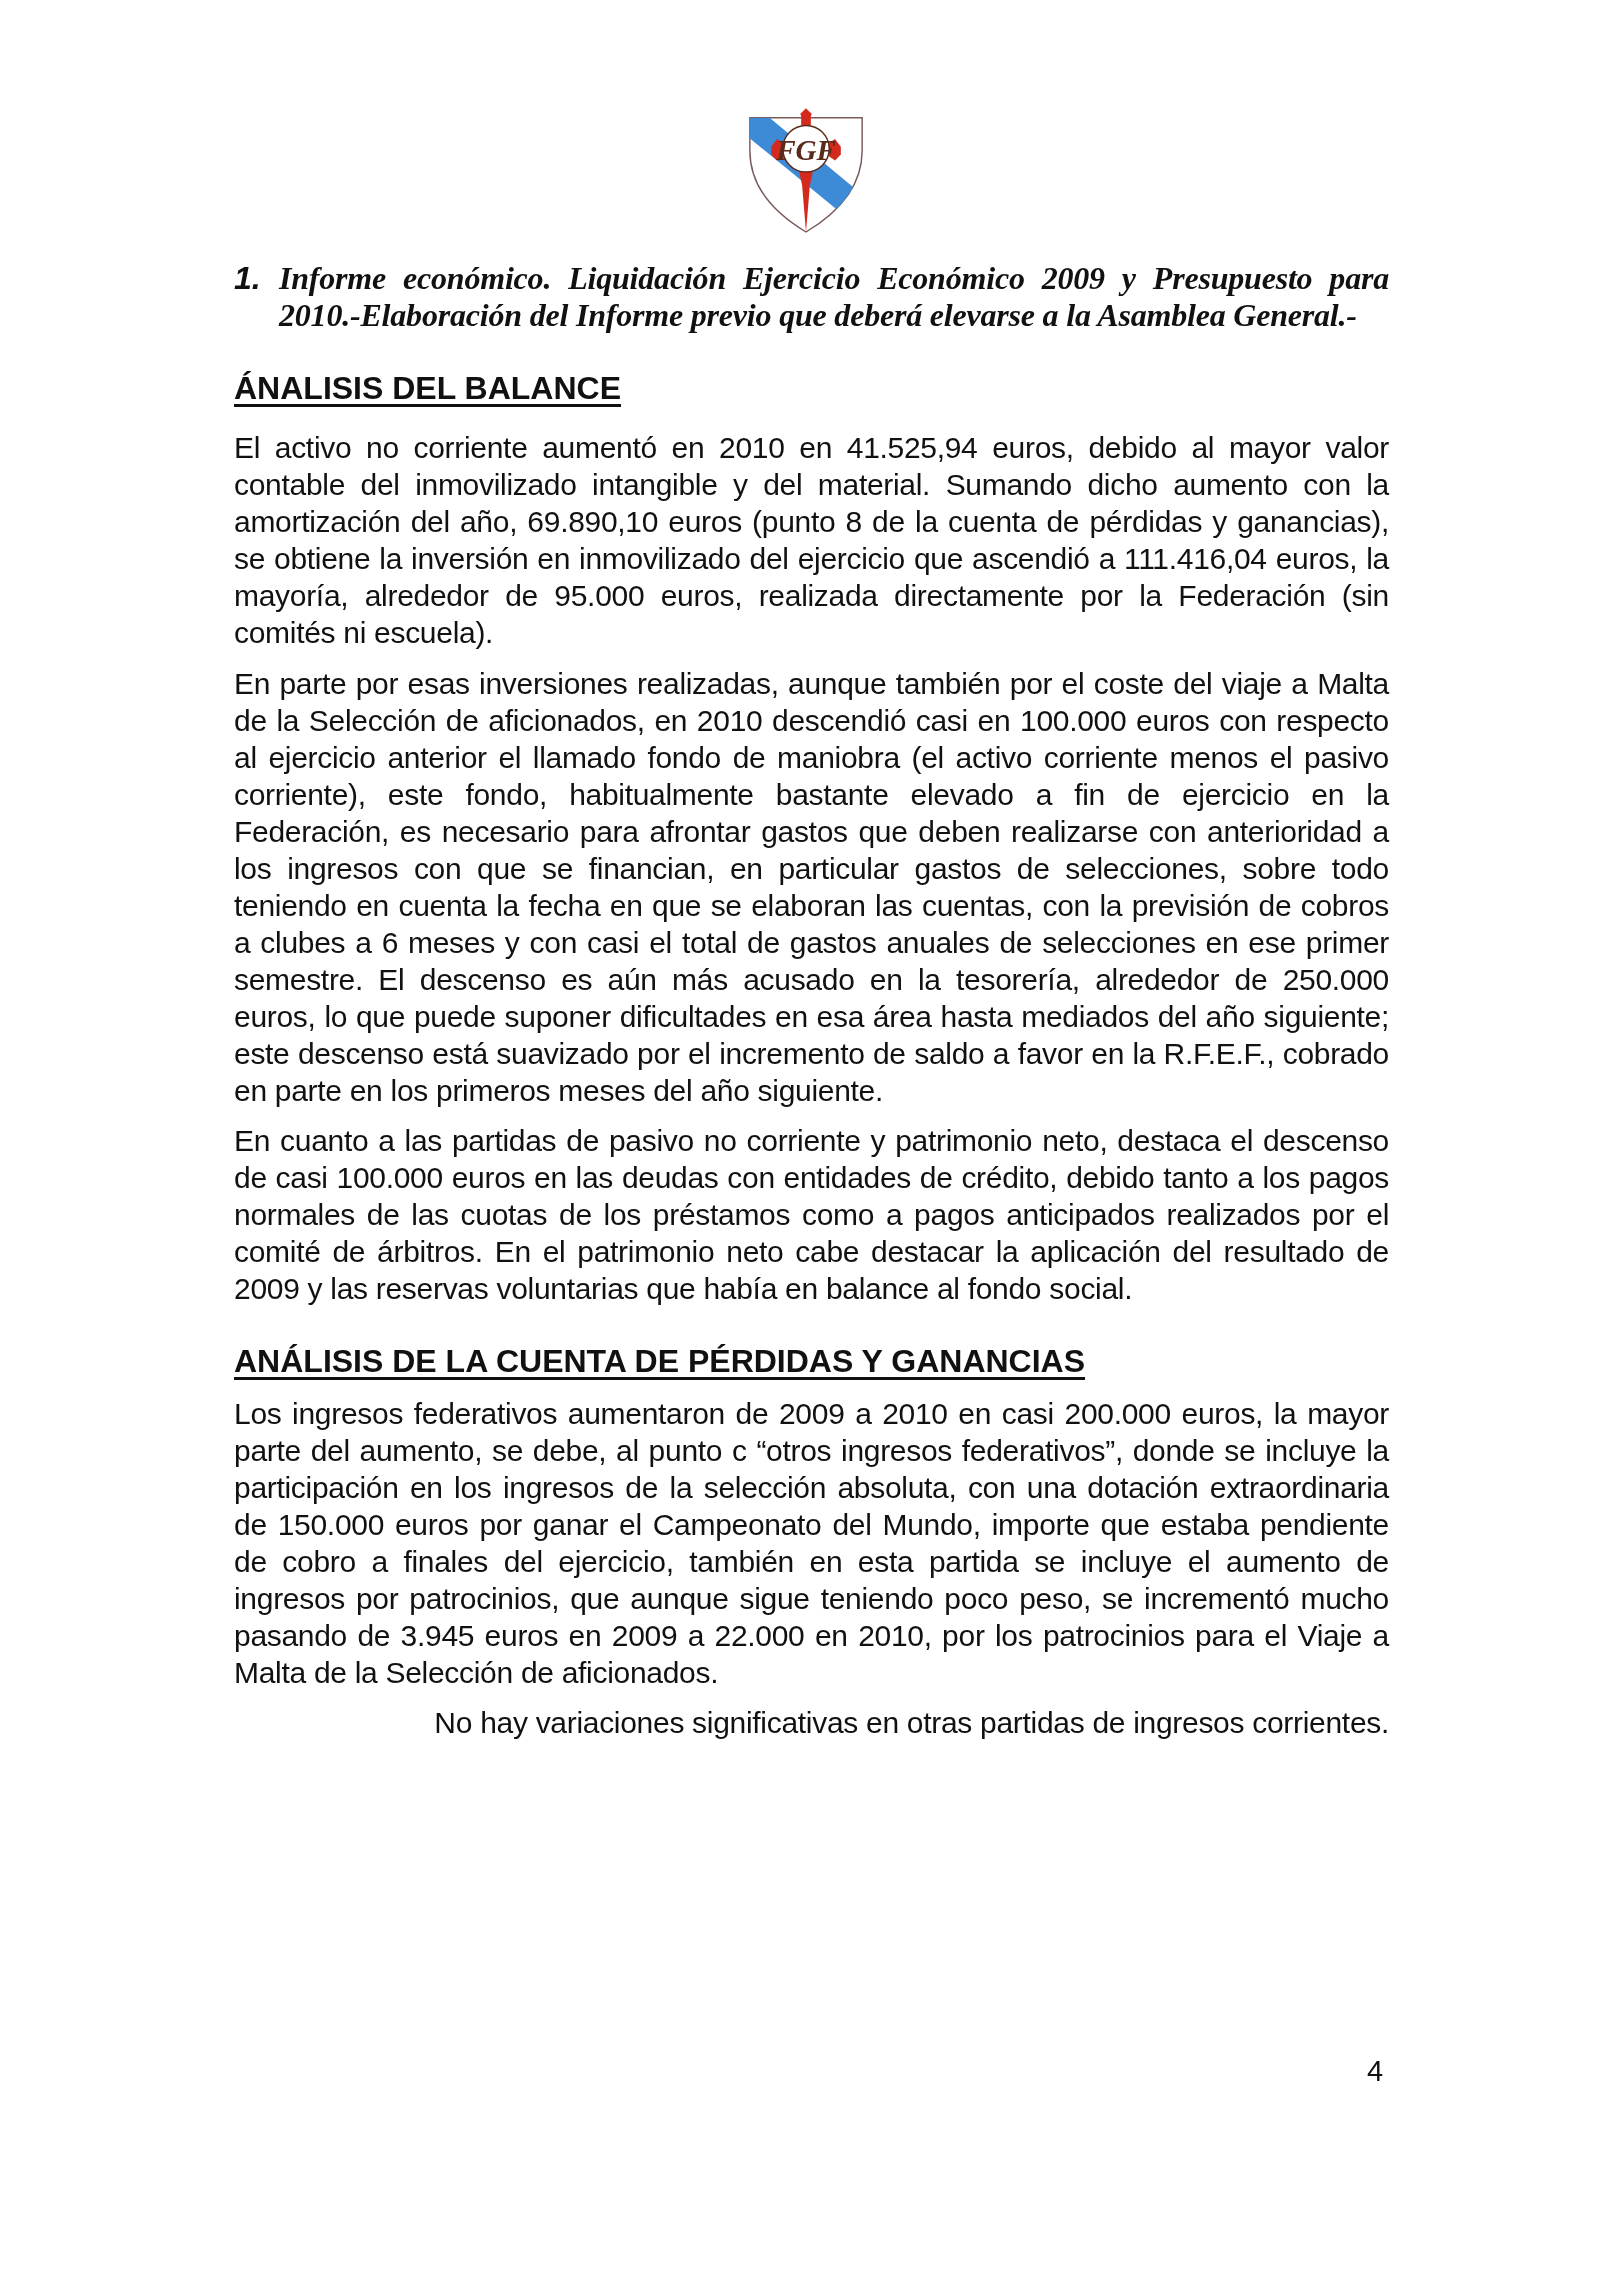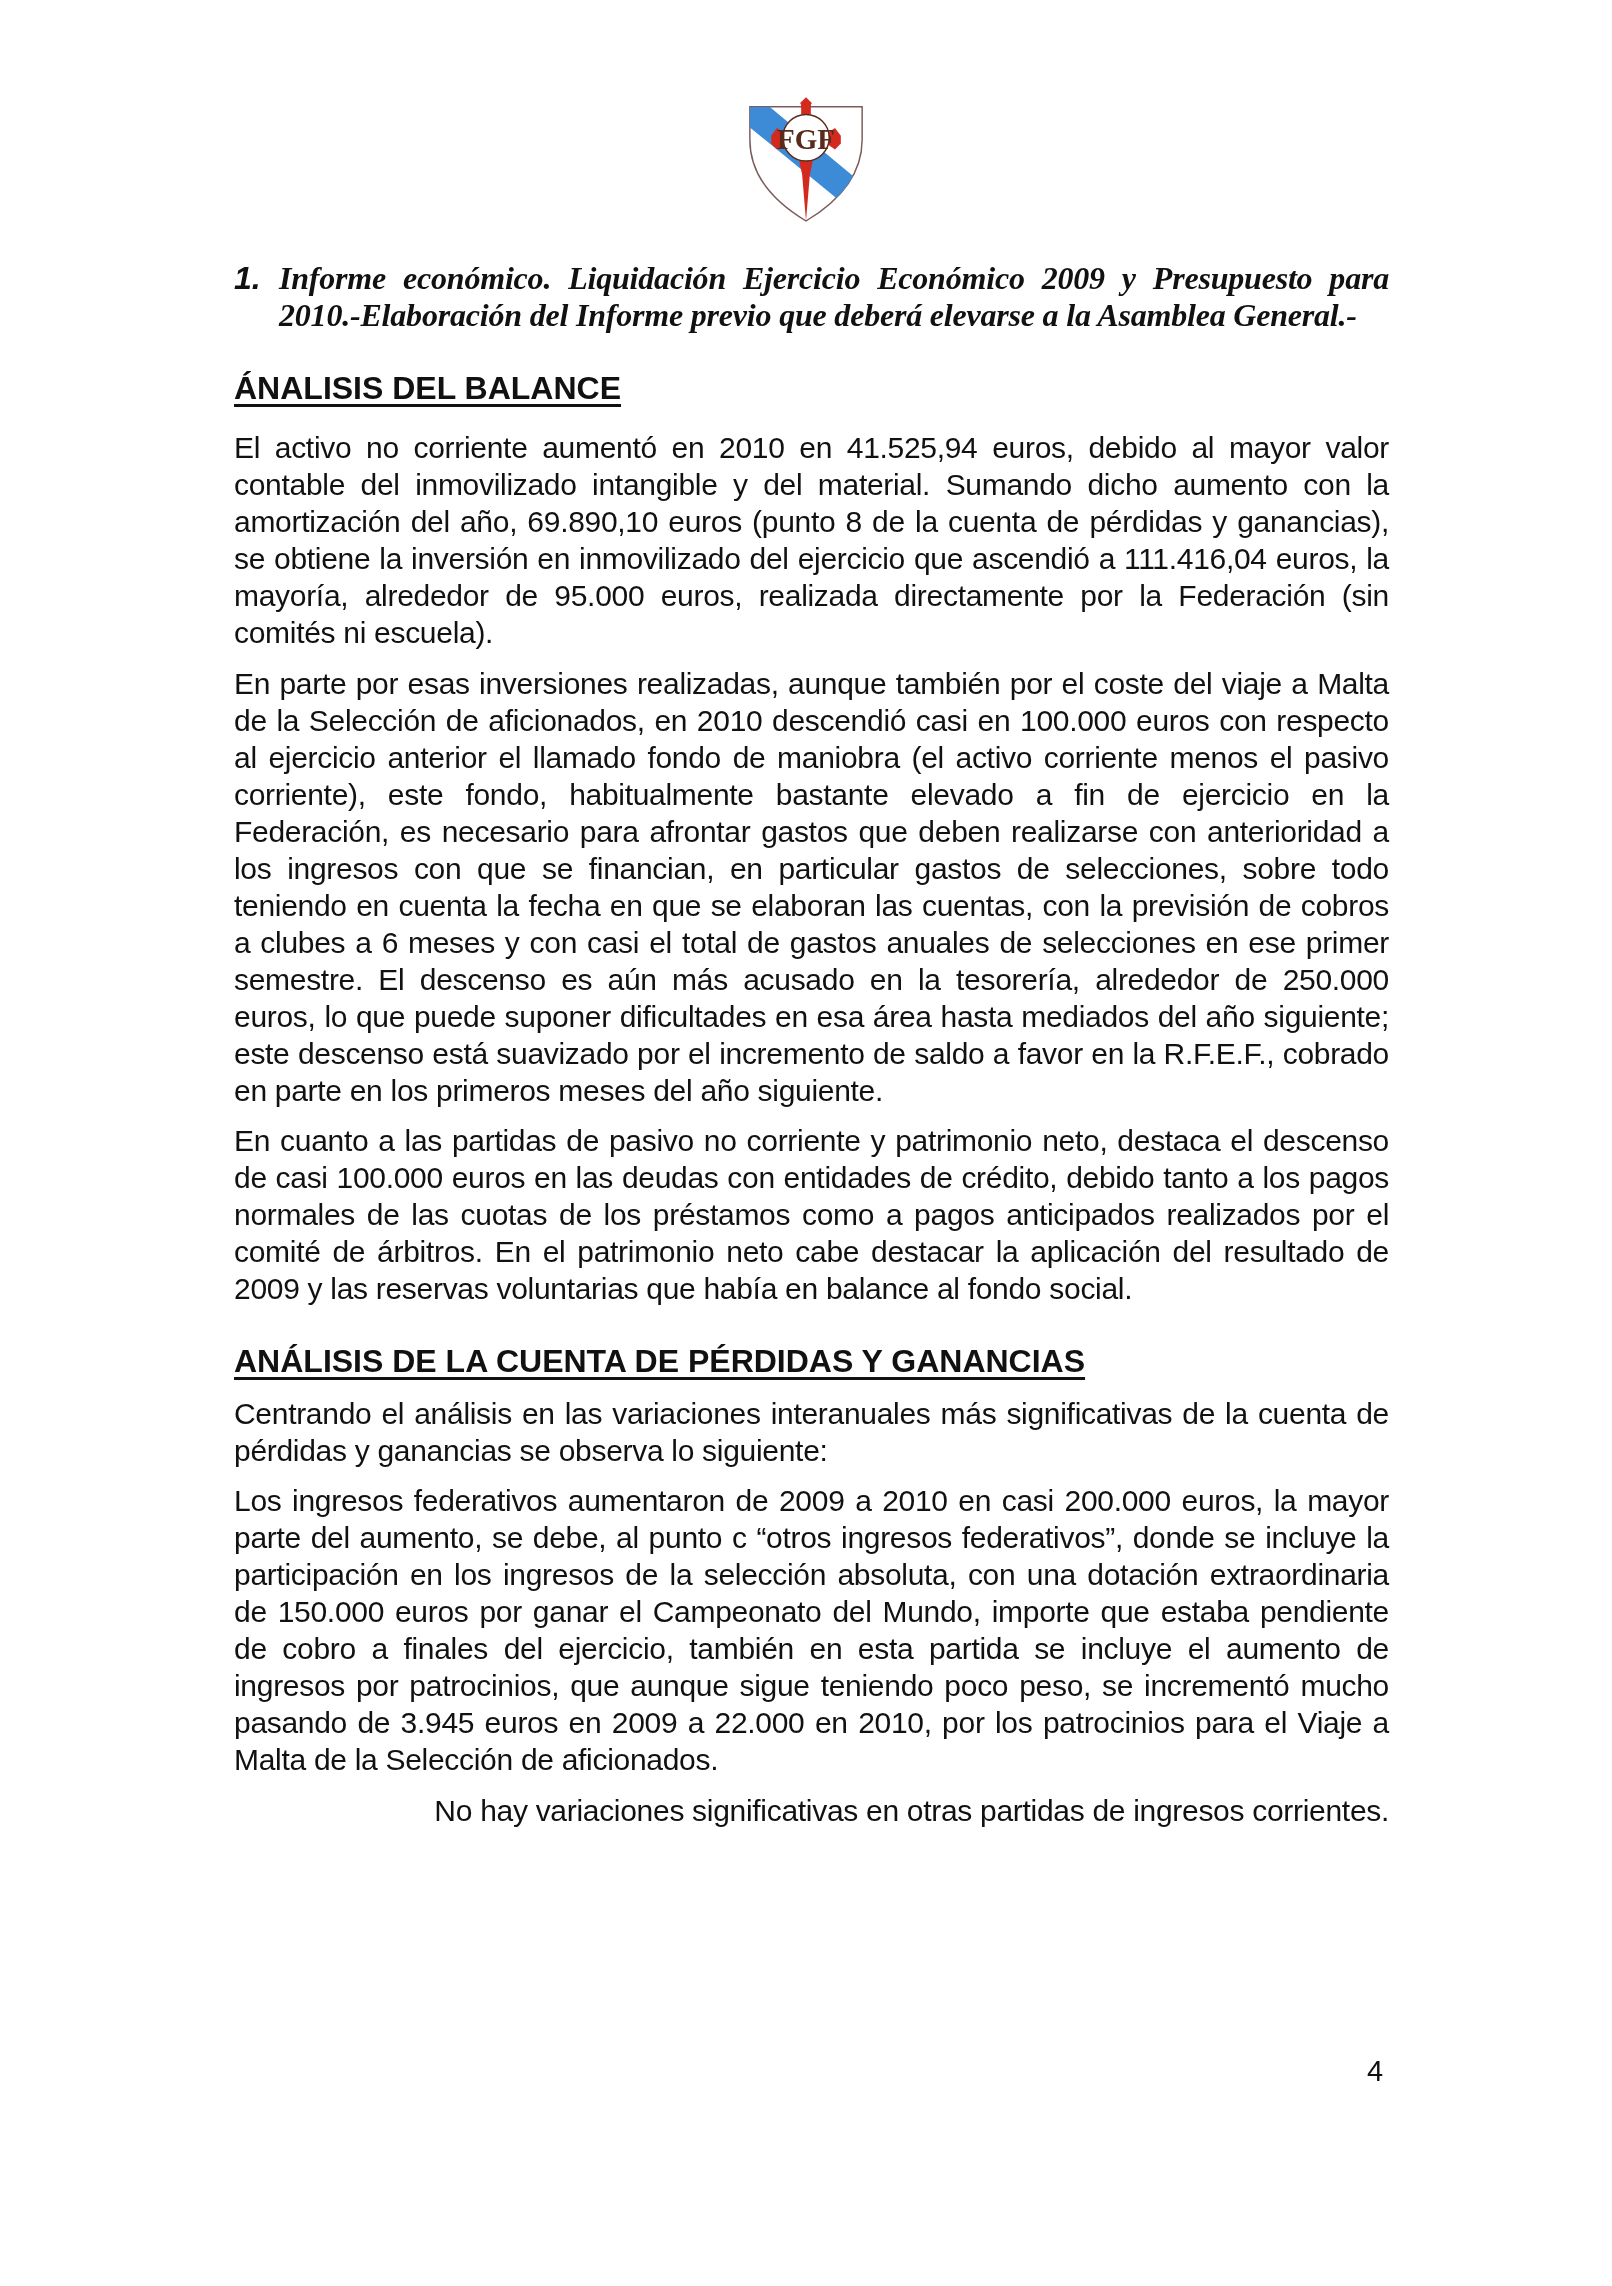--- a/index.html
+++ b/index.html
@@ -11,23 +11,24 @@
       width: 1613px;
       height: 2286px;
       position: relative;
       overflow: hidden;
       color: #111111;
       font-family: "Liberation Sans", sans-serif;
     }
     .logo {
       position: absolute;
       left: 746px;
-      top: 97px;
+      top: 108px;
       width: 120px;
       height: 128px;
+      font-style: italic;
     }
     .content {
       position: absolute;
       left: 234px;
       top: 260px;
       width: 1155px;
     }
     .title-block {
       display: flex;
       font-weight: bold;
@@ -115,20 +116,19 @@
 
   <div>
     <h2 class="section-heading">ÁNALISIS DEL BALANCE</h2>
     <p>El activo no corriente aumentó en 2010 en 41.525,94 euros, debido al mayor valor contable del inmovilizado intangible y del material. Sumando dicho aumento con la amortización del año, 69.890,10 euros (punto 8 de la cuenta de pérdidas y ganancias), se obtiene la inversión en inmovilizado del ejercicio que ascendió a 111.416,04 euros, la mayoría, alrededor de 95.000 euros, realizada directamente por la Federación (sin comités ni escuela).</p>
     <p>En parte por esas inversiones realizadas, aunque también por el coste del viaje a Malta de la Selección de aficionados, en 2010 descendió casi en 100.000 euros con respecto al ejercicio anterior el llamado fondo de maniobra (el activo corriente menos el pasivo corriente), este fondo, habitualmente bastante elevado a fin de ejercicio en la Federación, es necesario para afrontar gastos que deben realizarse con anterioridad a los ingresos con que se financian, en particular  gastos de selecciones, sobre todo teniendo en cuenta la fecha en que se elaboran las cuentas, con la  previsión de cobros a clubes a 6 meses y con casi el total de gastos anuales de selecciones en ese primer semestre. El descenso es aún más acusado en la tesorería, alrededor de 250.000 euros, lo que puede suponer dificultades en esa área hasta mediados del año siguiente; este descenso está suavizado por el incremento de saldo a favor en la R.F.E.F., cobrado en parte en los primeros meses del año siguiente.</p>
     <p class="p-last-justify">En cuanto a las partidas de pasivo no corriente y patrimonio neto, destaca el descenso de casi 100.000 euros en las deudas con entidades de crédito, debido tanto a los pagos normales de las cuotas de los préstamos como a pagos anticipados realizados por el comité de árbitros. En el patrimonio neto cabe destacar la aplicación del resultado de 2009 y las reservas voluntarias que había en balance al fondo social.</p>
   </div>
 
   <div>
     <h2 class="section-heading heading-2">ANÁLISIS DE LA CUENTA DE PÉRDIDAS Y GANANCIAS</h2>
-    <p>Centrando el análisis en las variaciones interanuales más significativas de la cuenta de pérdidas y ganancias se observa lo siguiente:</p>
     <p>Los ingresos federativos aumentaron de 2009 a 2010 en casi 200.000 euros, la mayor parte del aumento, se debe, al punto c “otros ingresos federativos”, donde se incluye la participación en los ingresos de la selección absoluta, con una dotación extraordinaria de 150.000 euros por ganar el Campeonato del Mundo, importe que estaba pendiente de cobro a finales del ejercicio, también en esta partida se incluye el aumento de ingresos por patrocinios, que aunque sigue teniendo poco peso, se incrementó mucho pasando de 3.945 euros en 2009 a 22.000 en 2010, por los patrocinios para el Viaje a Malta de la Selección de aficionados.</p>
     <p class="p-last">No hay variaciones significativas en otras partidas  de ingresos corrientes.</p>
   </div>
 </div>
 
 <div class="page-number">4</div>
 
 
 </body></html>

